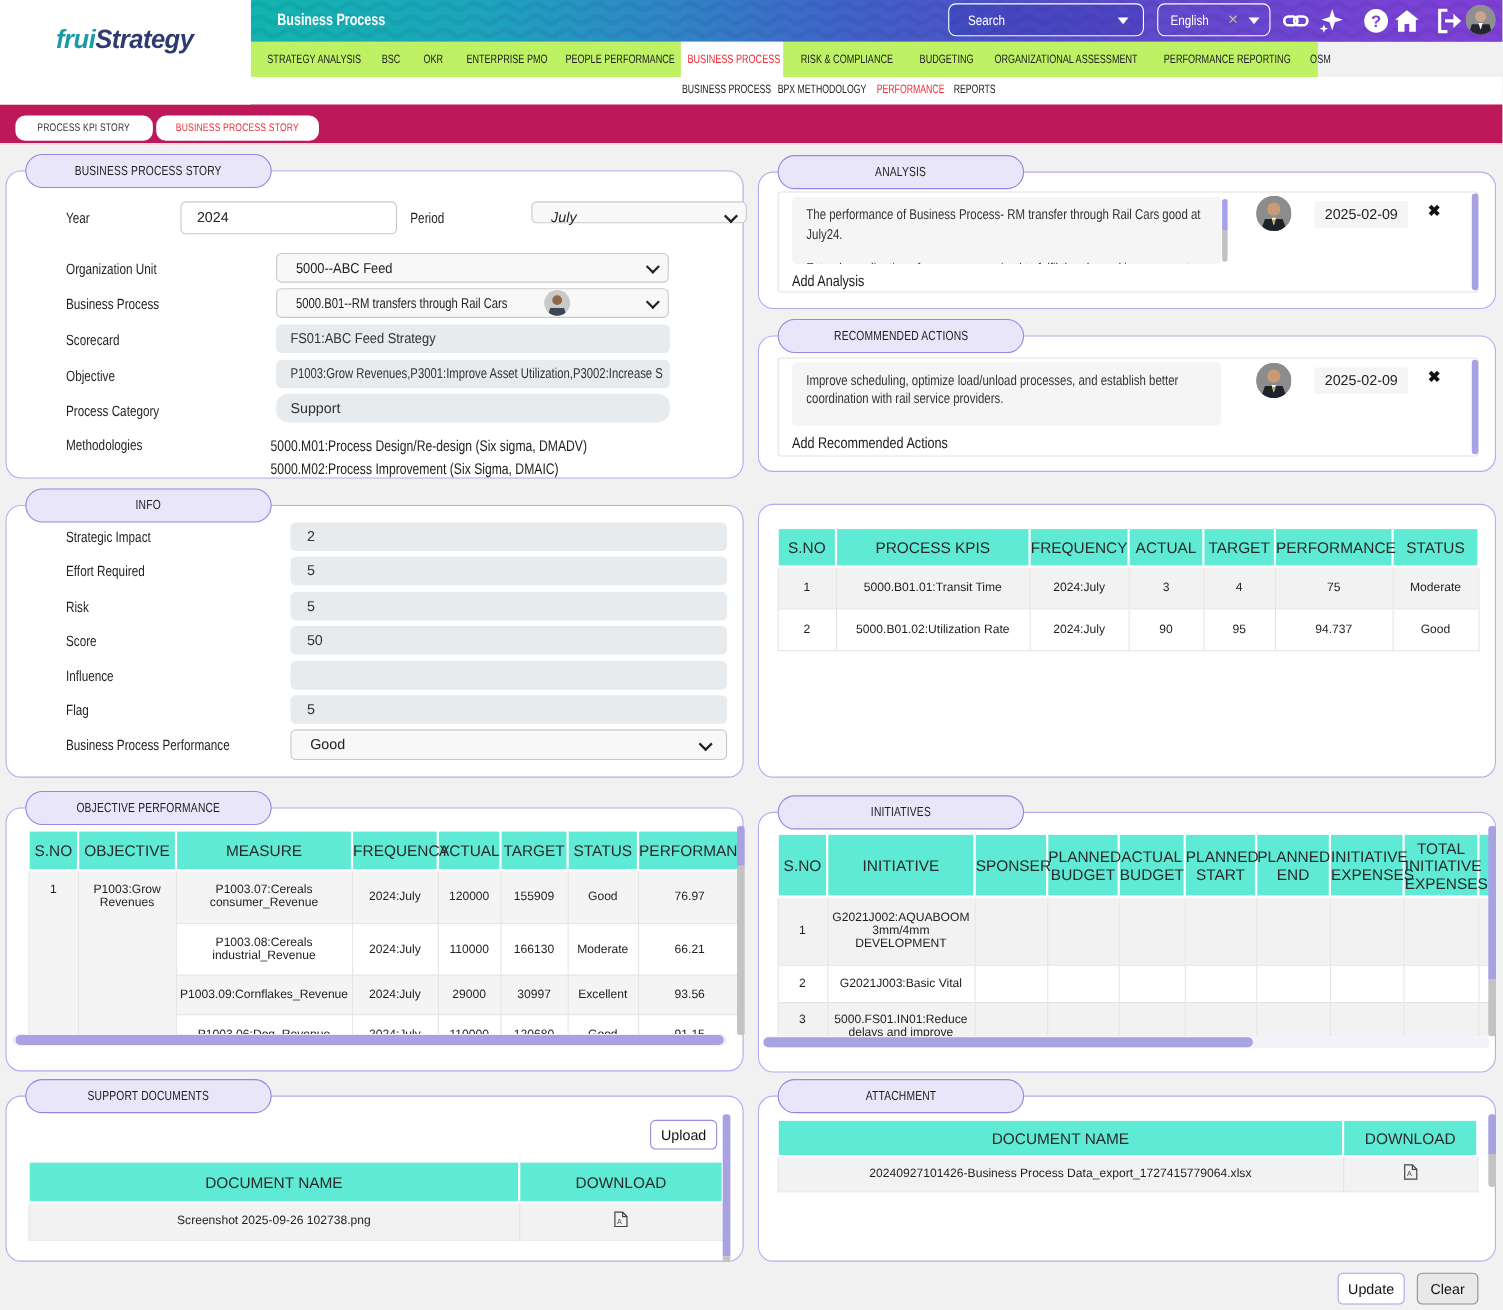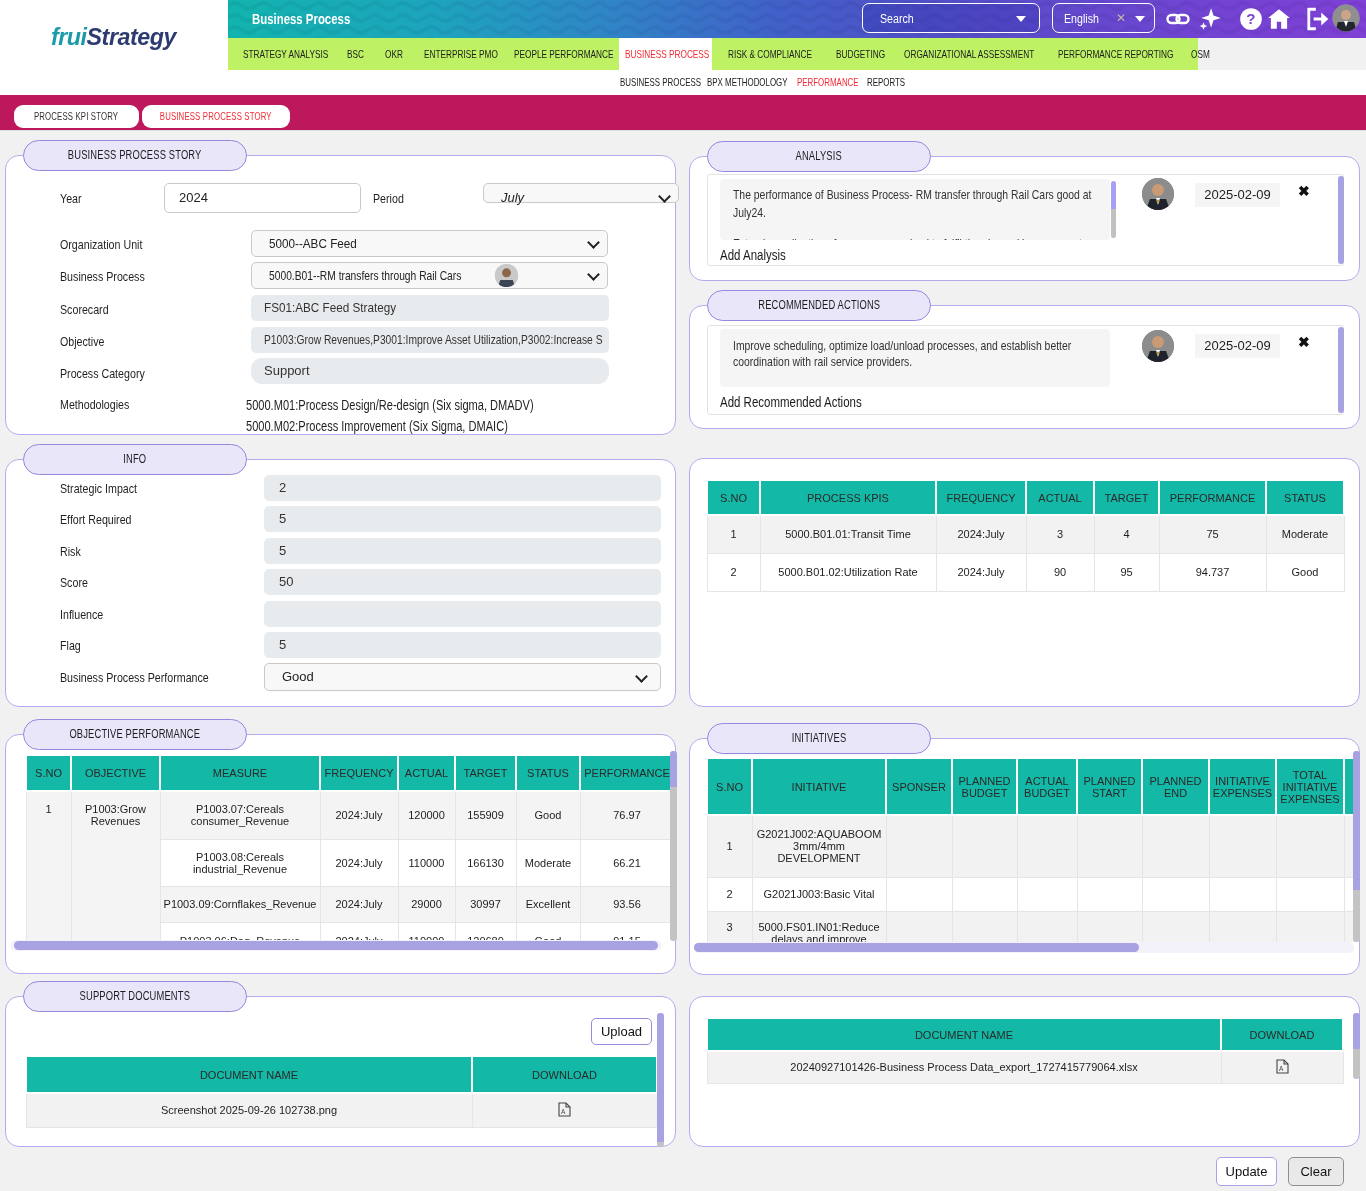--- a/index.html
+++ b/index.html
@@ -39,21 +39,21 @@
 .pill { position:absolute; top:-16px; left:17px; width:224px; height:31px; background:#e9e6f9;
   border:1px solid #9488df; border-radius:16px; text-align:center; line-height:29px;
   font-size:12px; color:#1c1c1c; letter-spacing:0.2px; z-index:3; }
 label.f { position:absolute; font-size:13.5px; color:#1f1f1f; white-space:nowrap; transform:scaleX(0.79); transform-origin:0 50%; }
 .inp { position:absolute; background:#fff; border:1px solid #c9c9c9; border-radius:5px; font-size:13px; color:#222; }
 .sel { position:absolute; background:#f8f8f8; border:1px solid #c9c9c9; border-radius:5px; font-size:13px; color:#222; }
 .ro  { position:absolute; background:#e8ebee; border:none; border-radius:5px; font-size:13px; color:#333; white-space:nowrap; overflow:hidden; }
 .dcar { position:absolute; width:9px; height:9px; border-right:2px solid #222; border-bottom:2px solid #222; transform:rotate(45deg); }
 
 table.grid { border-collapse:collapse; table-layout:fixed; font-size:11px; color:#1e1e1e; }
-table.grid th { background:#14b8a6; font-weight:normal; font-size:11px; color:#2a2a2a; border:2px solid #fff; padding:2px 0; }
+table.grid th { background:#5eead4; font-weight:normal; font-size:14px; color:#2a2a2a; border:2px solid #fff; padding:2px 0; }
 table.grid td { border:1px solid #e5e5e5; text-align:center; padding:2px 3px; word-wrap:break-word; }
 .stripe { background:#f2f2f2; }
 td.g { background:#f4f4f4; }
 .vsb { position:absolute; width:7px; border-radius:4px; background:#a8a2e3; }
 .hsb { position:absolute; height:9px; border-radius:5px; background:#a8a2e3; }
 .htrack { position:absolute; height:11px; background:#f3f2fa; border-radius:5px; }
 .gbox { position:absolute; background:#f5f5f5; border-radius:4px; font-size:13px; color:#333; overflow:hidden; }
 .ibox { position:absolute; background:#fff; border:1px solid #e2e2e2; border-radius:3px; }
 .datebox { position:absolute; background:#f5f5f5; font-size:13px; color:#222; text-align:center; }
 .xmark { position:absolute; font-size:14px; font-weight:bold; color:#111; }
@@ -454,20 +454,21 @@
     </tbody>
       </table>
   </div>
   <div class="vsb" style="left:663px;top:12px;height:139px;border-radius:3px 3px 0 0;"></div>
   <div class="abs" style="left:663px;top:151px;width:7px;height:52px;background:#c3c3c3;border-radius:0 0 3px 3px;"></div>
   <div class="htrack" style="left:4px;top:203px;width:660px;"></div>
   <div class="hsb" style="left:4px;top:204px;width:445px;"></div>
 </div>
 
 <div class="abs panel" id="p-att" style="left:689px;top:996px;width:671px;height:151px;">
+  <div class="pill"><span class="sxc">ATTACHMENT</span></div>
   <table class="grid abs" style="left:16px;top:20px;width:636px;">
     <colgroup>
         <col style="width:514px">
         <col style="width:122px">
       </colgroup>
     <tbody>
         <tr style="height:33px;">
           <th>DOCUMENT NAME</th>
           <th>DOWNLOAD</th>
         </tr>

